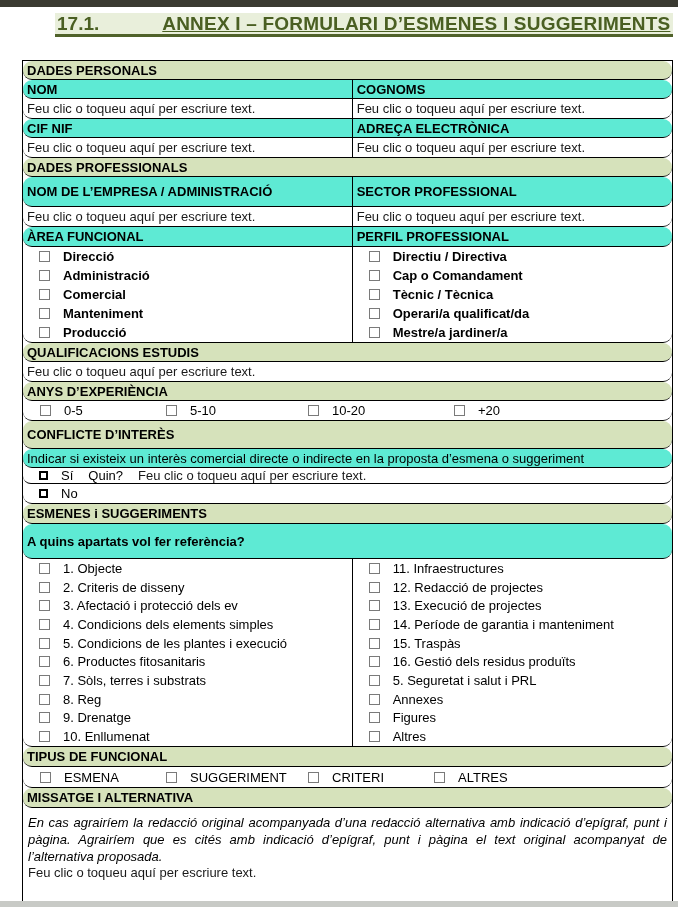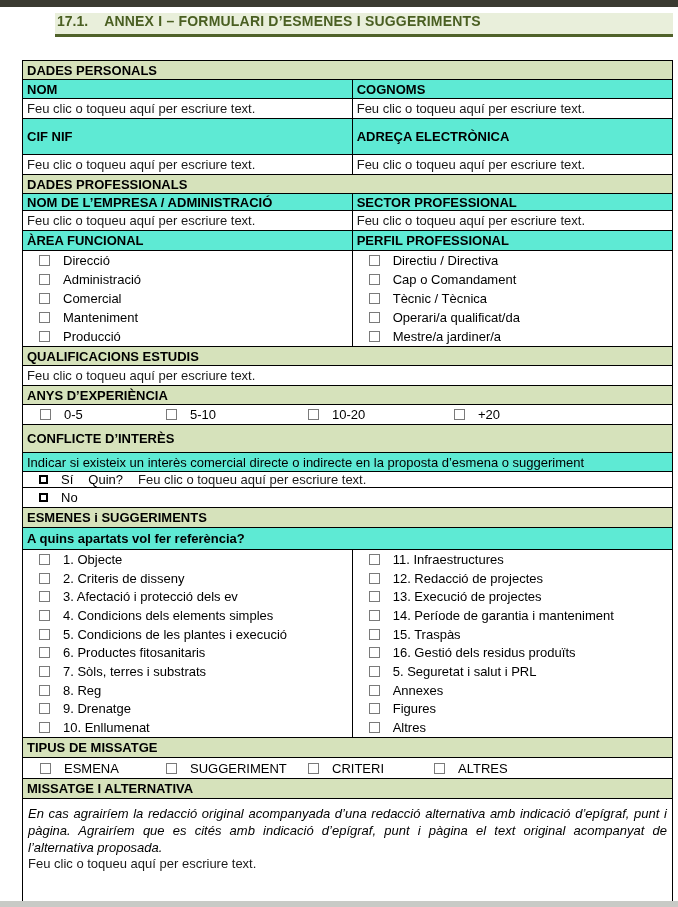--- a/index.html
+++ b/index.html
@@ -5,37 +5,37 @@
   * { box-sizing: border-box; margin: 0; padding: 0; }
   html,body { background:#fff; }
   body { font-family: "Liberation Sans", sans-serif; font-size:13px; color:#000; }
   .page { position:relative; width:678px; height:907px; background:#fff; overflow:hidden; }
 
   .topbar { position:absolute; left:0; top:0; width:678px; height:7px; background:#3a3a31; }
   .graybar { position:absolute; left:0; top:901px; width:678px; height:6px; background:#c8cac6; }
 
   .heading { position:absolute; left:55px; top:13px; width:618px; height:24px;
              background:#e9efdb; border-bottom:3px solid #50622a; color:#4a5f22;
-             font-weight:bold; font-size:14px; display:flex; align-items:flex-start; }
+             font-weight:bold; font-size:19px; display:flex; align-items:flex-start; }
   .heading .hnum { margin-left:2px; }
-  .heading .htitle { margin-left:16px; letter-spacing:0.2px; }
+  .heading .htitle { margin-left:63px; letter-spacing:0.2px;text-decoration:underline; }
 
   .form { position:absolute; left:22px; top:60px; width:651px;
           border:1px solid #000; border-bottom:none; background:#fff; }
-  .row { border-bottom:1px solid #000; display:flex; align-items:center; overflow:hidden; }
+  .row { border-bottom:1px solid #000; display:flex; align-items:center; overflow:hidden;border-radius:9px; }
   .sect { background:#d6e2bb; font-weight:bold; padding-left:4px; }
   .subg { background:#5eead4; }
   .bold { font-weight:bold; }
   .pad { padding-left:4px; }
   .twocol { padding:0; align-items:stretch; }
   .col-l { width:50.8%; border-right:1px solid #000; display:flex; flex-direction:column; justify-content:center; }
   .col-r { flex:1; display:flex; flex-direction:column; justify-content:center; }
 
   .cbline { display:flex; align-items:center; padding-left:16px; }
-  .h192 { height:19.2px; } .h188 { height:18.8px; }
+  .h192 { height:19.2px;font-weight:bold; } .h188 { height:18.8px; }
   .cb { width:11px; height:11px; border:1px solid #7a7a7a; background:#fff; flex:none; margin-right:13px; }
   .cbb { width:9px; height:9px; border:2px solid #000; background:#fff; flex:none; margin-right:13px; }
 
   .tabrow { position:relative; }
   .tabitem { position:absolute; top:0; bottom:0; display:flex; align-items:center; }
 
   .note-block { display:block; padding:6px 5px 0 5px; }
   .note-italic { font-style:italic; text-align:justify; line-height:1.32; }
   .ph { color:#1a1a1a; }
 </style>
@@ -60,37 +60,37 @@
       <div class="col-r bold pad">COGNOMS</div>
     </div>
     <div class="row twocol" style="height:20px">
       <div class="col-l pad">
           <span class="ph">Feu clic o toqueu aquí per escriure text.</span>
         </div>
       <div class="col-r pad">
           <span class="ph">Feu clic o toqueu aquí per escriure text.</span>
         </div>
     </div>
-    <div class="row twocol subg" style="height:36px">
+    <div class="row twocol subg" style="height:19px">
       <div class="col-l bold pad">CIF NIF</div>
       <div class="col-r bold pad">ADREÇA ELECTRÒNICA</div>
     </div>
     <div class="row twocol" style="height:20px">
       <div class="col-l pad">
           <span class="ph">Feu clic o toqueu aquí per escriure text.</span>
         </div>
       <div class="col-r pad">
           <span class="ph">Feu clic o toqueu aquí per escriure text.</span>
         </div>
     </div>
 
     <div class="row sect" style="height:19px">
       <span>DADES PROFESSIONALS</span>
     </div>
-    <div class="row twocol subg" style="height:17px">
+    <div class="row twocol subg" style="height:30px">
       <div class="col-l bold pad">NOM DE L’EMPRESA / ADMINISTRACIÓ</div>
       <div class="col-r bold pad">SECTOR PROFESSIONAL</div>
     </div>
     <div class="row twocol" style="height:20px">
       <div class="col-l pad">
           <span class="ph">Feu clic o toqueu aquí per escriure text.</span>
         </div>
       <div class="col-r pad">
           <span class="ph">Feu clic o toqueu aquí per escriure text.</span>
         </div>
@@ -188,21 +188,21 @@
       <span class="ph" style="margin-left:15px">Feu clic o toqueu aquí per escriure text.</span>
     </div>
     <div class="row" style="height:20px; padding-left:16px">
       <span class="cbb"></span>
       <span>No</span>
     </div>
 
     <div class="row sect" style="height:20px">
       <span>ESMENES i SUGGERIMENTS</span>
     </div>
-    <div class="row subg bold pad" style="height:22px">
+    <div class="row subg bold pad" style="height:35px">
       <span>A quins apartats vol fer referència?</span>
     </div>
     <div class="row twocol" style="height:188px">
       <div class="col-l">
         <div class="cbline h188">
             <span class="cb"></span>
             <span>1. Objecte</span>
           </div>
         <div class="cbline h188">
             <span class="cb"></span>
@@ -279,21 +279,21 @@
             <span>Figures</span>
           </div>
         <div class="cbline h188">
             <span class="cb"></span>
             <span>Altres</span>
           </div>
       </div>
     </div>
 
     <div class="row sect" style="height:20px">
-      <span>TIPUS DE MISSATGE</span>
+      <span>TIPUS DE FUNCIONAL</span>
     </div>
     <div class="row tabrow" style="height:21px">
       <span class="tabitem" style="left:17px">
           <span class="cb"></span>
           <span>ESMENA</span>
         </span>
       <span class="tabitem" style="left:143px">
           <span class="cb"></span>
           <span>SUGGERIMENT</span>
         </span>

